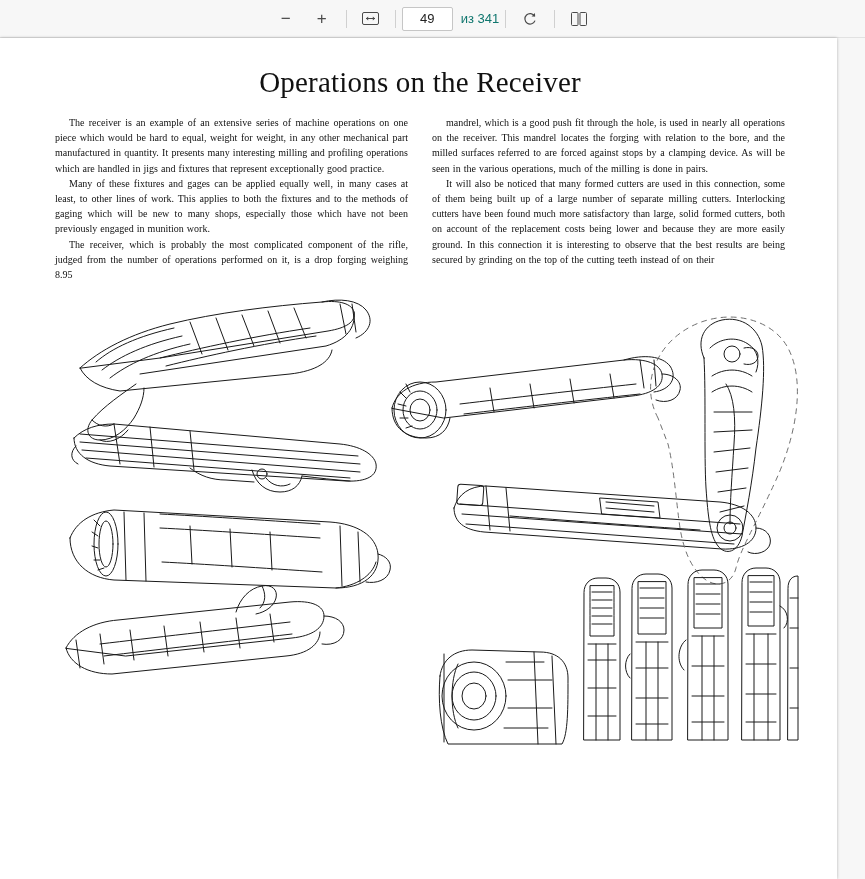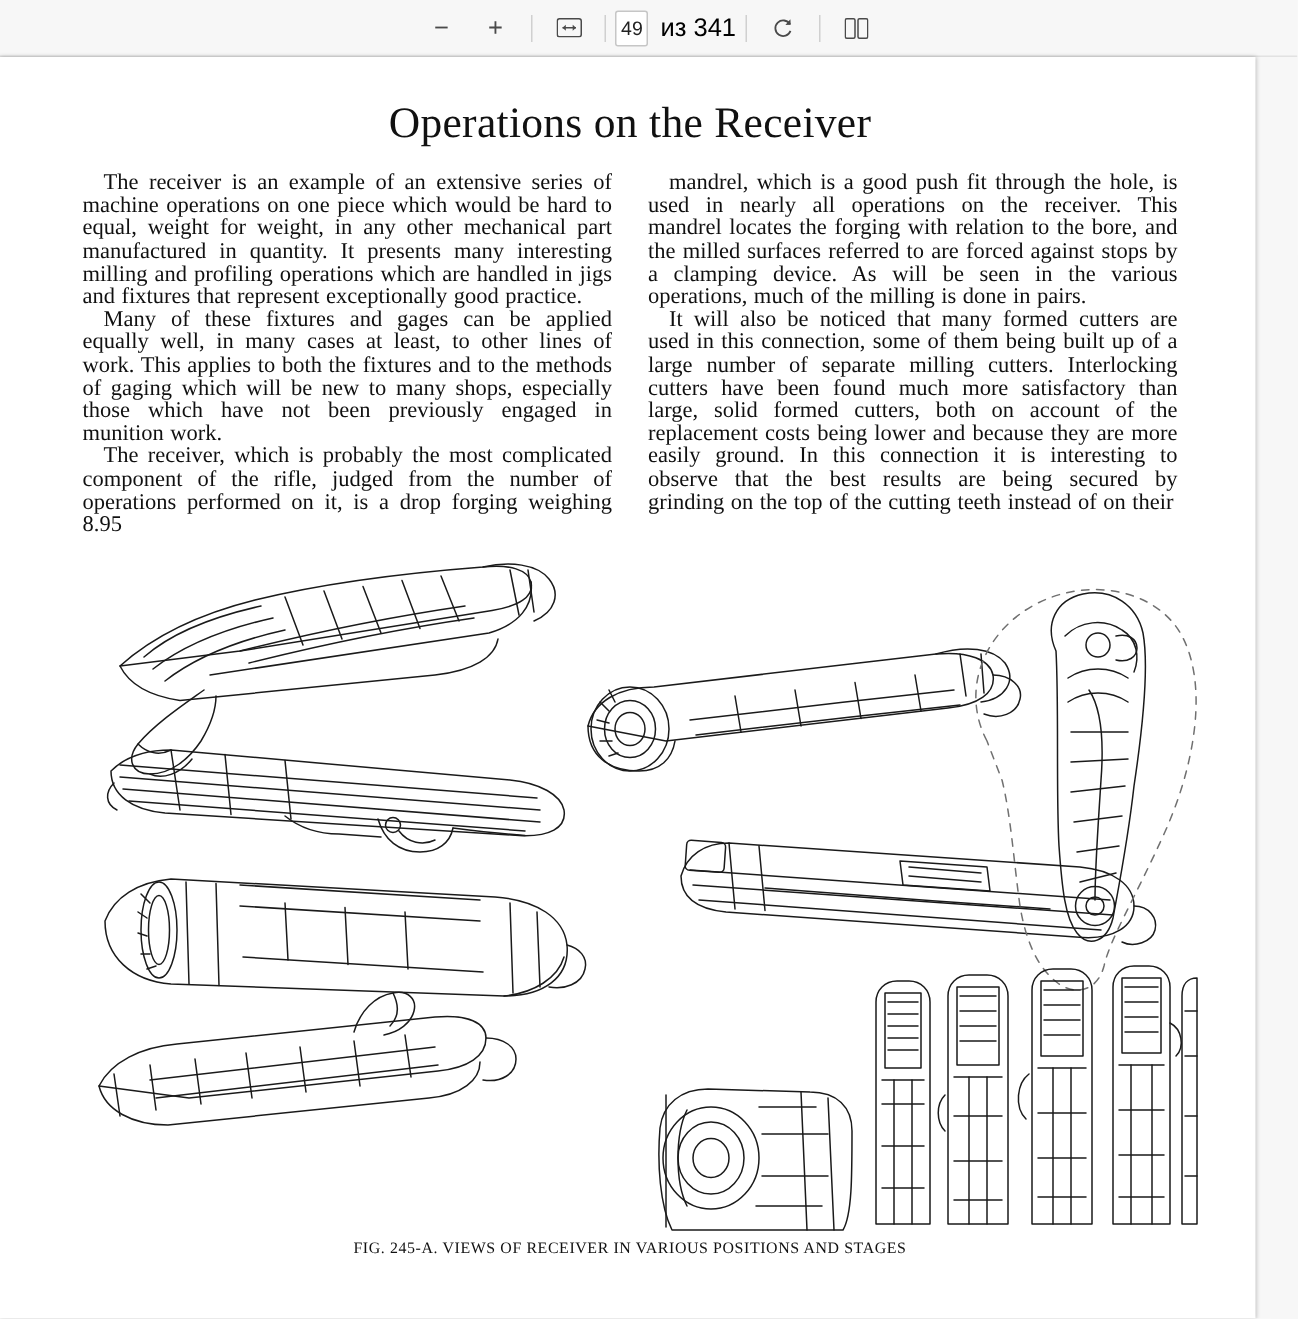--- a/index.html
+++ b/index.html
@@ -30,33 +30,33 @@
     font-size: 17px;
     cursor: pointer;
     border-radius: 3px;
     margin: 0 3px;
     user-select: none;
   }
   .tb-sep {
     width: 1px; height: 18px; background: #d0d0d0; margin: 0 6px;
   }
   #page-input {
-    width: 22px; height: 24px;
+    width: 51px; height: 24px;
     border: 1px solid #c6c6c6;
     border-radius: 2px;
     background: #fff;
     text-align: center;
     font-size: 13px;
     font-family: "Liberation Sans", sans-serif;
     color: #222;
     outline: none;
   }
   #page-total {
-    font-size: 17px;
-    color: #000000;
+    font-size: 13px;
+    color: #0f766e;
     margin-left: 8px;
     font-family: "Liberation Sans", sans-serif;
     white-space: nowrap;
   }
   .icon-svg { display:block; }
 
   
   #viewer {
     width: 865px;
     height: 841px;
@@ -91,21 +91,21 @@
 
   #cols {
     display: flex;
     gap: 24px;
     width: 730px;
     margin: 0 auto;
   }
   .col { width: 353px; }
   .col p {
     margin: 0 0 0 0;
-    font-size: 15px;
+    font-size: 10px;
     line-height: 15.2px;
     text-align: justify;
     text-indent: 14px;
     color: #101010;
     font-family: "Liberation Serif", serif;
     word-spacing: 0.6px;
   }
 
   
   #figure {
@@ -346,19 +346,18 @@
               <path d="M740 318 C748 322 750 334 744 340"></path>
             </g>
             <g>
               <path d="M748 300 C748 292 752 288 758 288 L758 452 L748 452 Z"></path>
               <path d="M750 310 L758 310 M750 340 L758 340 M750 380 L758 380 M750 420 L758 420"></path>
             </g>
 
           </g>
         </svg>
 
-        <div id="fig-caption">FIG. 245-A.  VIEWS OF RECEIVER IN VARIOUS POSITIONS AND STAGES</div>
       </div>
 
     </div>
     <div id="scroll-track"></div>
   </div>
 </div>
 
 </body></html>

